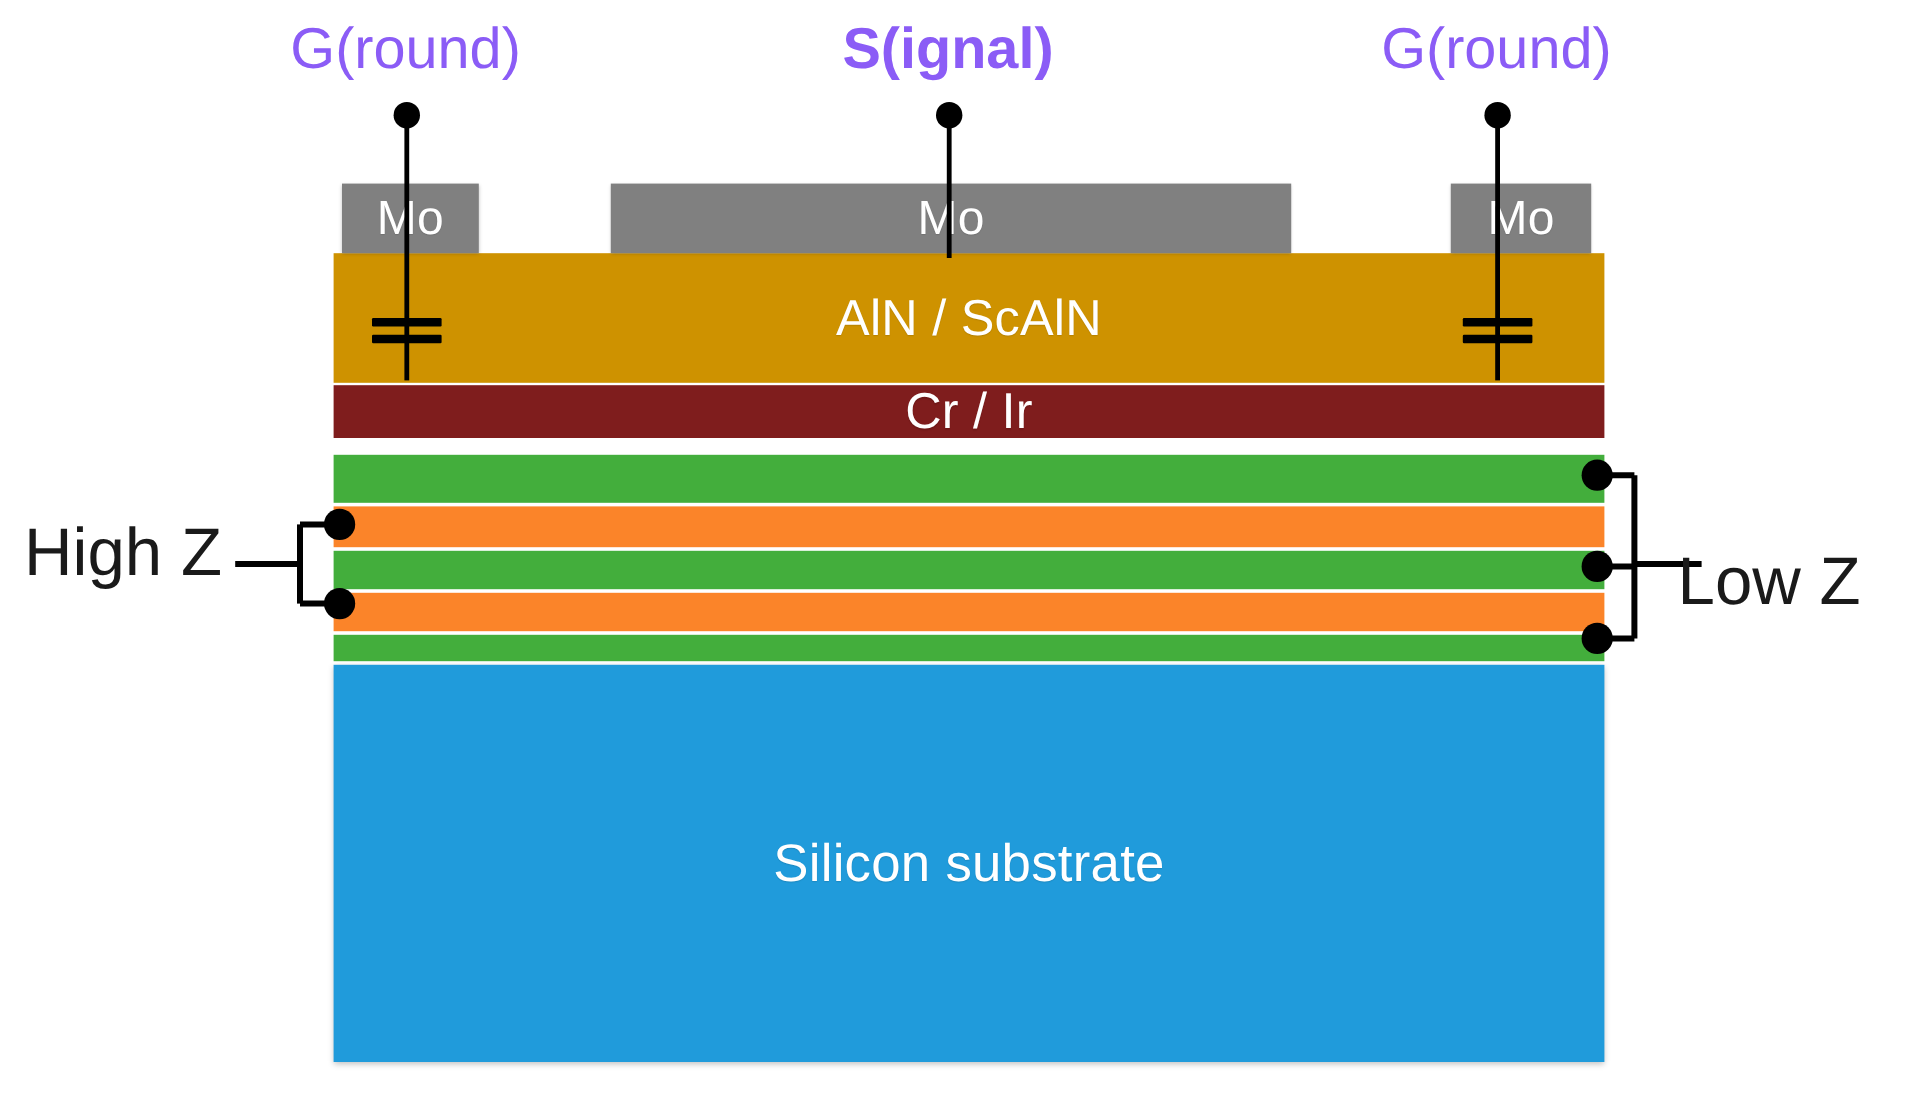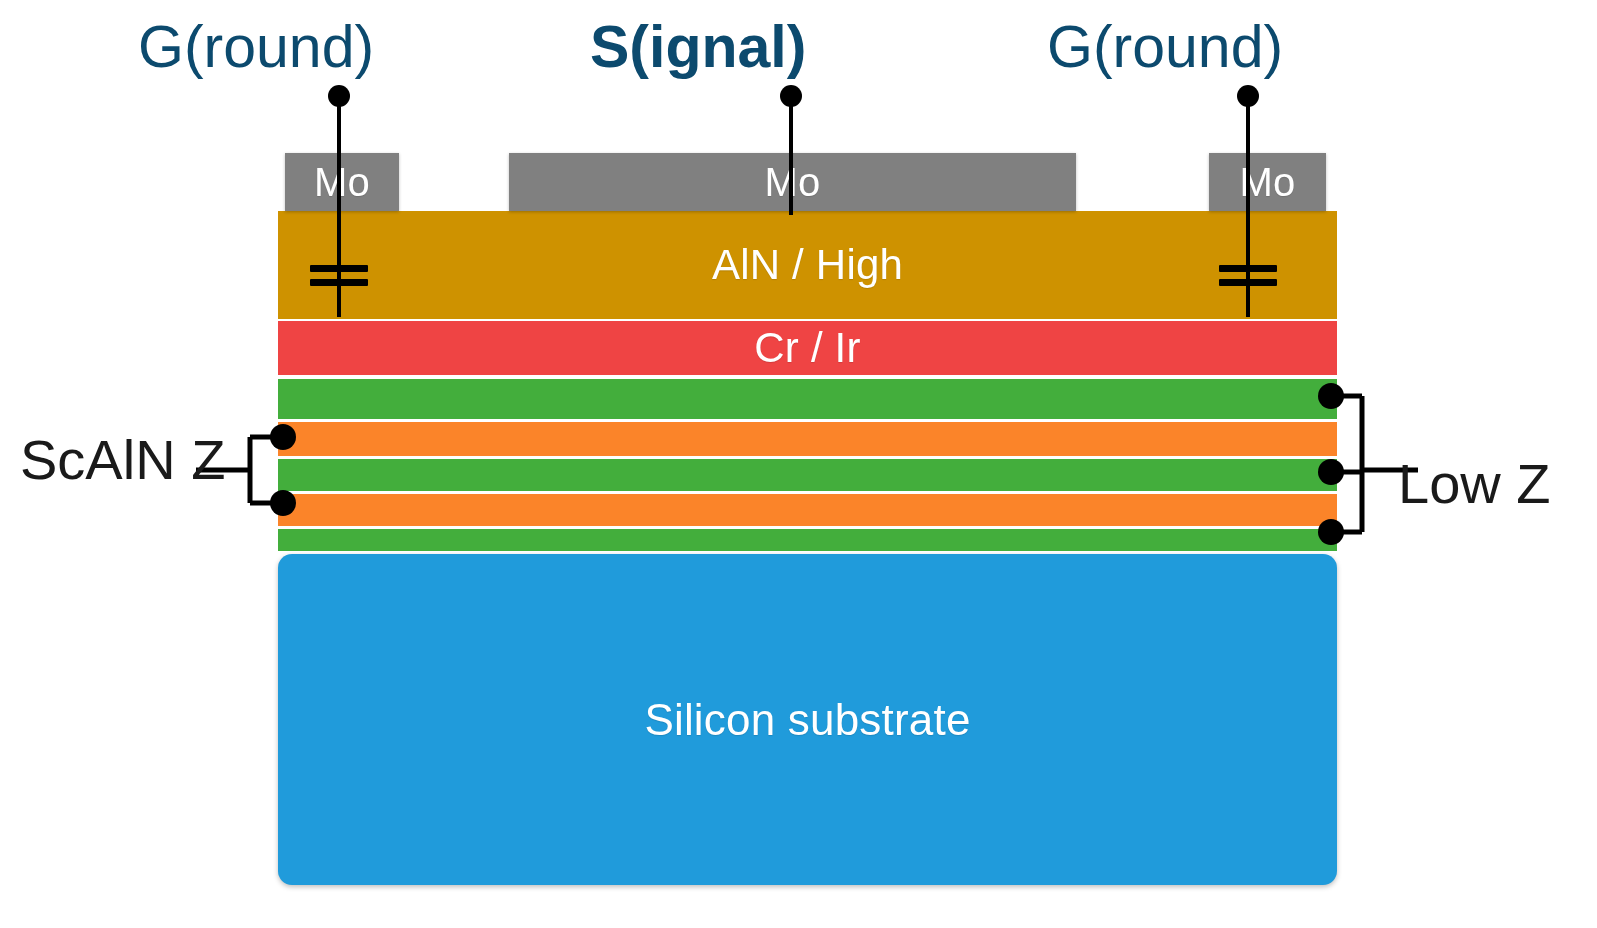--- a/index.html
+++ b/index.html
@@ -10,23 +10,24 @@
     position:relative;
     width:1597px;
     height:928px;
     background:#ffffff;
     overflow:hidden;
   }
 
   
   .term-label{
     position:absolute;
-    font-size:59px;
-    color:#0c4a6e;
+    font-size:48px;
+    color:#8b5cf6;
     white-space:nowrap;
+    text-align:center;
     line-height:1;
     font-family:"Liberation Sans",sans-serif;
   }
 
   
   .lead-line{position:absolute;background:#000000;width:4px;}
   .lead-dot{position:absolute;width:22px;height:22px;border-radius:50%;background:#000000;}
 
   
   .cap-plate{position:absolute;background:#000000;height:7px;border-radius:1px;}
@@ -45,43 +46,43 @@
     font-size:42px;
     letter-spacing:0.2px;
     white-space:nowrap;
     font-family:"Liberation Sans",sans-serif;
     text-shadow:0 1px 1px rgba(0,0,0,0.12);
   }
   .mo-label{font-size:40px;}
   .sub-label{font-size:44px;}
 
   
-  .shadowed{box-shadow:0 2px 5px rgba(0,0,0,0.25);border-radius:14px;}
+  .shadowed{box-shadow:0 2px 5px rgba(0,0,0,0.25);}
 
   
   .bracket-svg{position:absolute;overflow:visible;}
   .ann-label{
     position:absolute;
     font-size:56px;
     color:#1a1a1a;
     white-space:nowrap;
     line-height:1;
     font-family:"Liberation Sans",sans-serif;
   }
 </style>
 </head>
 <body>
 
 <div id="stage">
 
   <div id="stack-layers">
       <div class="layer" style="left: 278px; top: 211px; width: 1059px; height: 108px; background: rgb(206, 146, 0);">
-        <span class="layer-label" style="color: rgb(255, 255, 255);">AlN / High</span>
+        <span class="layer-label" style="color: rgb(255, 255, 255);">AlN / ScAlN</span>
       </div>
-      <div class="layer" style="left: 278px; top: 321px; width: 1059px; height: 54px; background: #ef4444;">
+      <div class="layer" style="left: 278px; top: 321px; width: 1059px; height: 44px; background: #7f1d1d;">
         <span class="layer-label" style="color: rgb(255, 255, 255);">Cr / Ir</span>
       </div>
       <div class="layer" style="left: 278px; top: 379px; width: 1059px; height: 40px; background: rgb(67, 174, 60);"></div>
       <div class="layer" style="left: 278px; top: 422px; width: 1059px; height: 34px; background: rgb(251, 132, 41);"></div>
       <div class="layer" style="left: 278px; top: 459px; width: 1059px; height: 32px; background: rgb(67, 174, 60);"></div>
       <div class="layer" style="left: 278px; top: 494px; width: 1059px; height: 32px; background: rgb(251, 132, 41);"></div>
       <div class="layer" style="left: 278px; top: 529px; width: 1059px; height: 22px; background: rgb(67, 174, 60);"></div>
       <div class="layer shadowed" style="left: 278px; top: 554px; width: 1059px; height: 331px; background: rgb(32, 155, 219);">
         <span class="layer-label sub-label" style="color: rgb(255, 255, 255);">Silicon substrate</span>
       </div>
@@ -117,21 +118,21 @@
 
   <div id="annotations">
       <svg class="bracket-svg" width="127" height="106" style="left: 176px; top: 417px;">
         <line x1="74" y1="20" x2="74" y2="86" stroke="#000000" stroke-width="5"></line>
         <line x1="74" y1="20" x2="107" y2="20" stroke="#000000" stroke-width="5"></line>
         <circle cx="107" cy="20" r="13" fill="#000000"></circle>
         <line x1="74" y1="86" x2="107" y2="86" stroke="#000000" stroke-width="5"></line>
         <circle cx="107" cy="86" r="13" fill="#000000"></circle>
         <line x1="20" y1="53" x2="74" y2="53" stroke="#000000" stroke-width="5"></line>
       </svg>
-      <div class="ann-label" style="left: 20px; top: 432px;">ScAlN Z</div>
+      <div class="ann-label" style="left: 20px; top: 432px;">High Z</div>
       <svg class="bracket-svg" width="127" height="176" style="left: 1311px; top: 376px;">
         <line x1="51" y1="20" x2="51" y2="156" stroke="#000000" stroke-width="5"></line>
         <line x1="51" y1="20" x2="20" y2="20" stroke="#000000" stroke-width="5"></line>
         <circle cx="20" cy="20" r="13" fill="#000000"></circle>
         <line x1="51" y1="96" x2="20" y2="96" stroke="#000000" stroke-width="5"></line>
         <circle cx="20" cy="96" r="13" fill="#000000"></circle>
         <line x1="51" y1="156" x2="20" y2="156" stroke="#000000" stroke-width="5"></line>
         <circle cx="20" cy="156" r="13" fill="#000000"></circle>
         <line x1="51" y1="94" x2="107" y2="94" stroke="#000000" stroke-width="5"></line>
       </svg>

